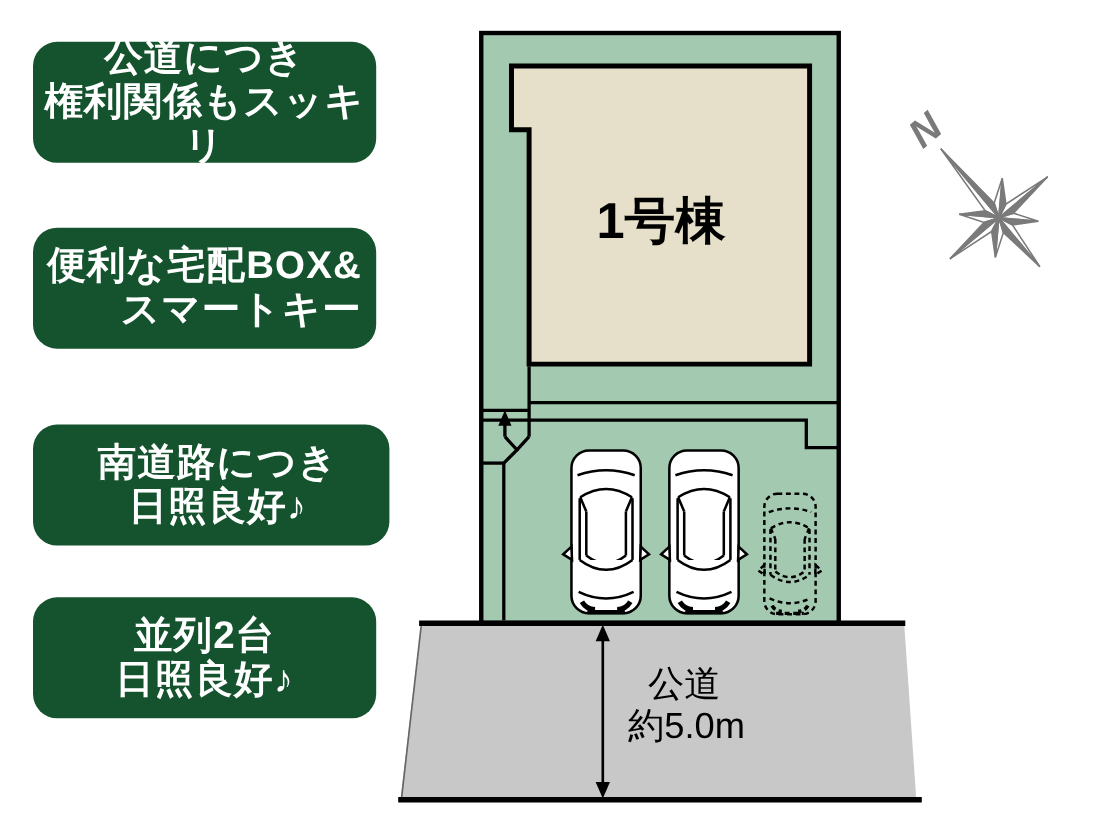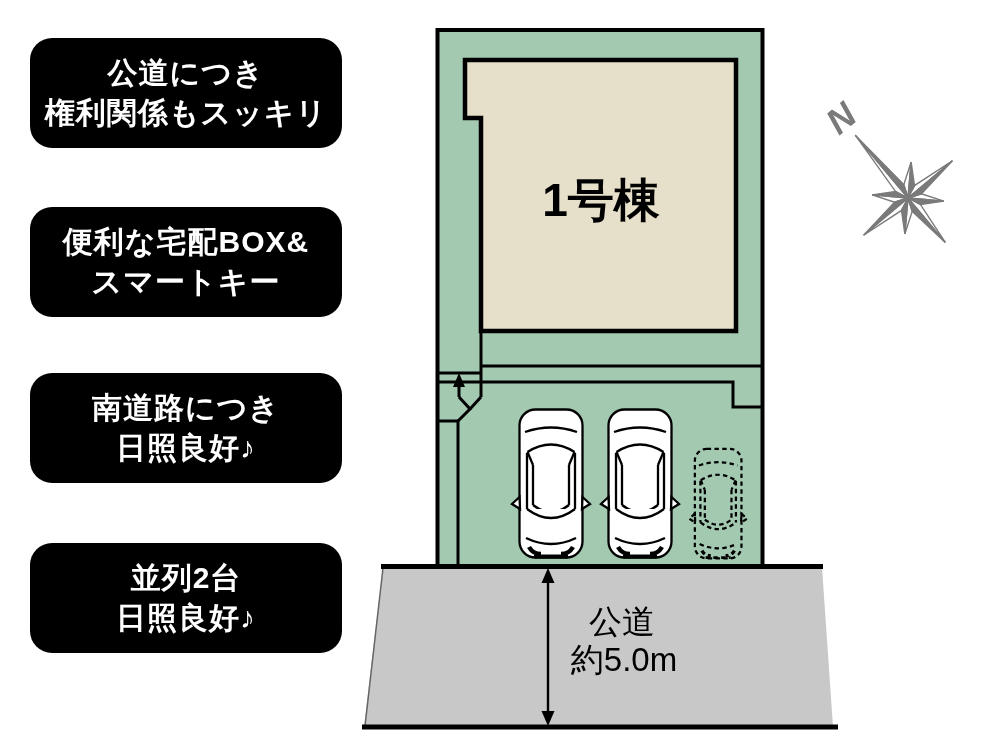--- a/index.html
+++ b/index.html
@@ -3,28 +3,28 @@
 <meta charset="utf-8">
 <style>
   html,body{margin:0;padding:0;background:#fff;}
   .stage{
     position:relative;width:1000px;height:750px;background:#ffffff;
     font-family:"Liberation Sans",sans-serif;overflow:hidden;
   }
   .badges{position:absolute;left:0;top:0;width:360px;height:750px;}
   .badge{
     position:absolute;left:30px;width:312px;height:110px;
-    background:#000000;border-radius:22px;color:#ffffff;
-    font-weight:700;font-size:30px;line-height:40px;
+    background:#14532d;border-radius:22px;color:#ffffff;
+    font-weight:700;font-size:35px;line-height:40px;
     display:flex;align-items:center;justify-content:center;
     text-align:center;white-space:pre-line;letter-spacing:1px;
   }
   .badge.b1{top:38px;}
-  .badge.b2{top:207px;}
-  .badge.b3{top:373px;}
+  .badge.b2{top:207px;text-align:right;}
+  .badge.b3{top:386px;padding-left:12px;}
   .badge.b4{top:543px;}
   svg.siteplan{position:absolute;left:0;top:0;}
   text{font-family:"Liberation Sans",sans-serif;}
 </style>
 </head>
 <body>
 
 <div class="stage">
 
   <div class="badges">

